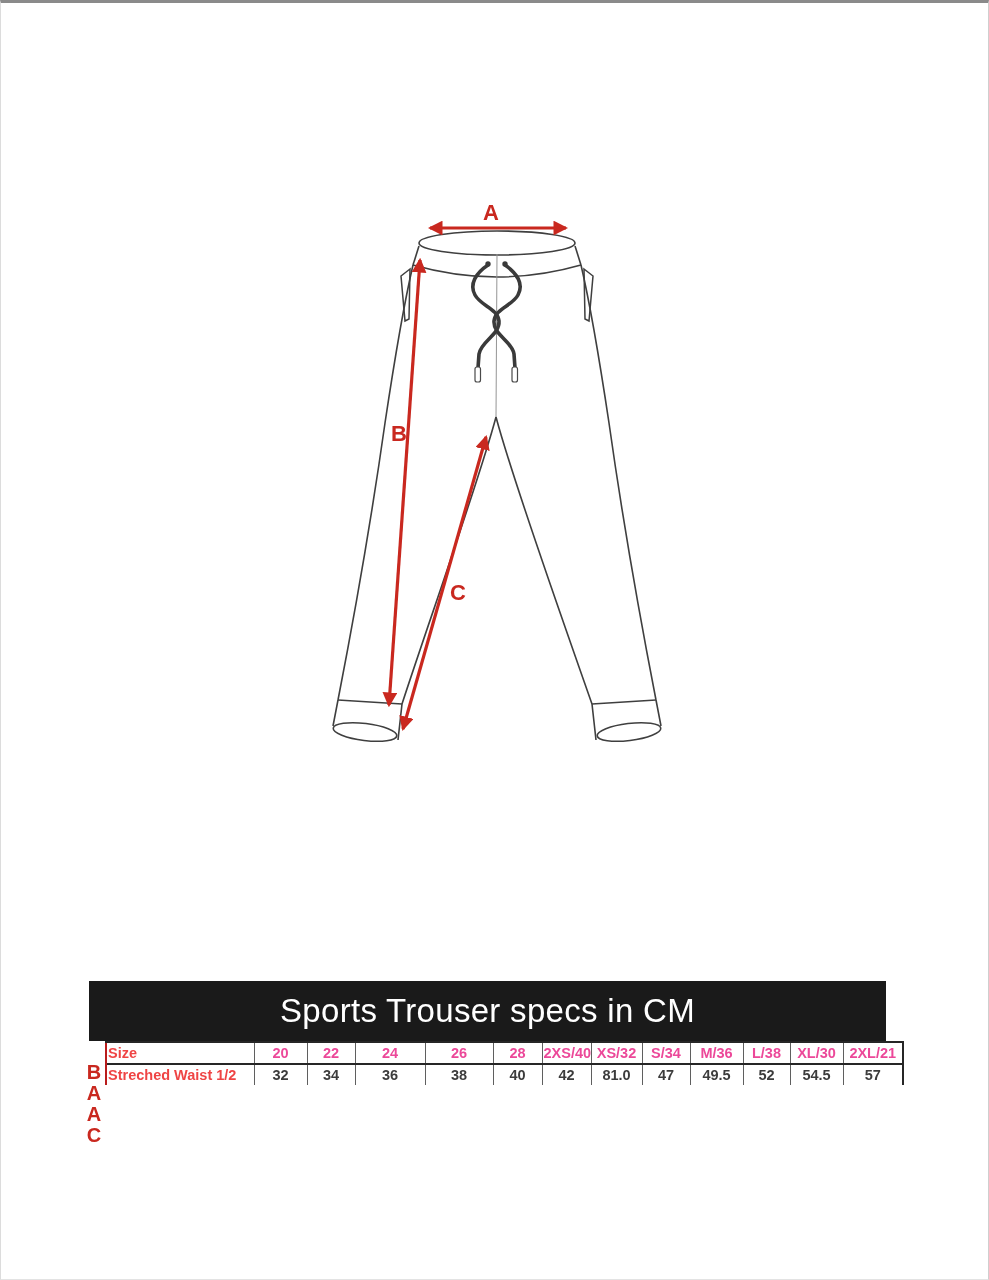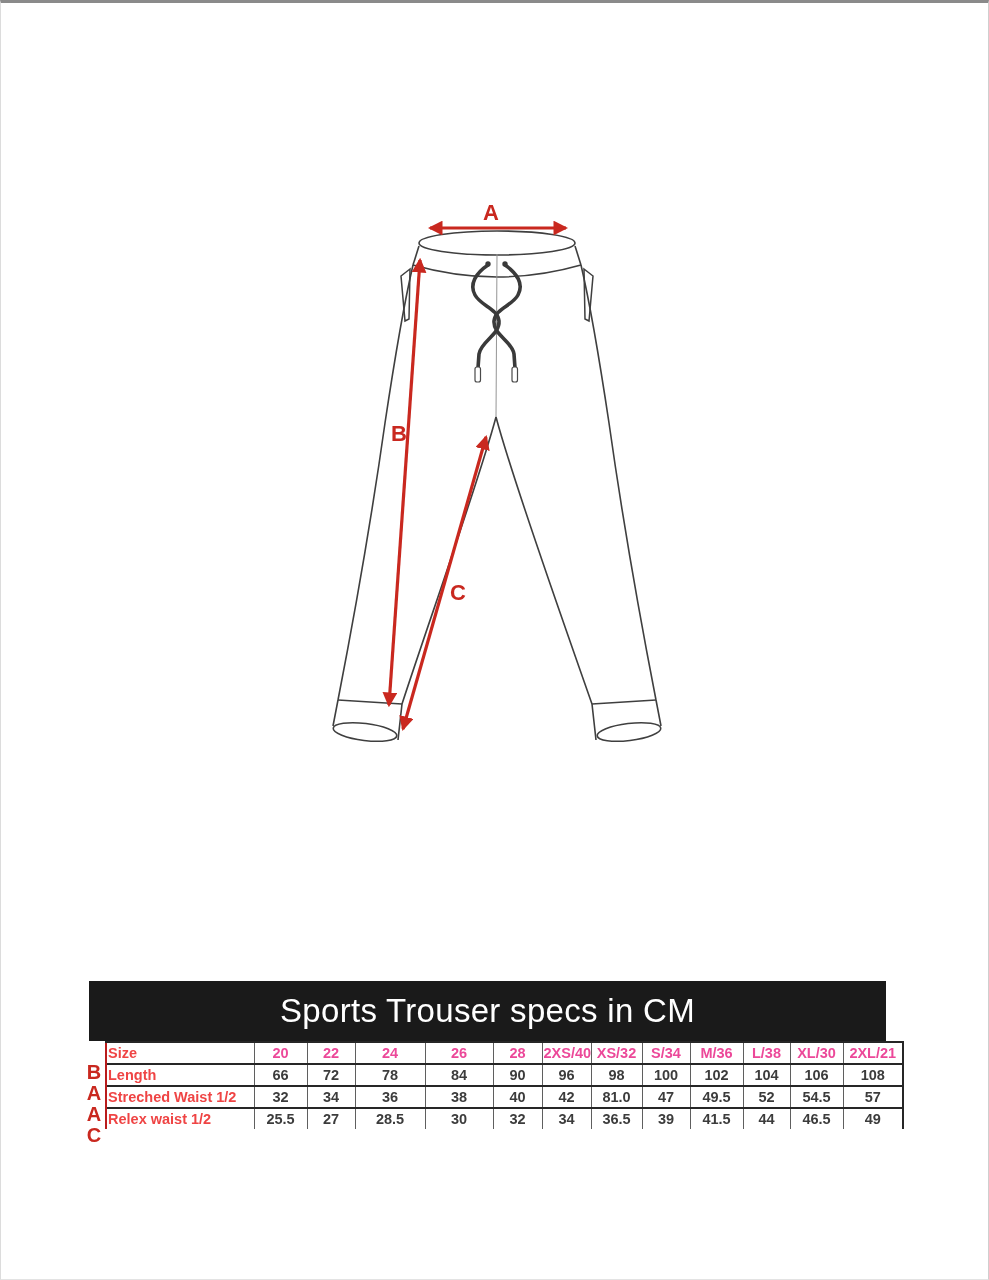--- a/index.html
+++ b/index.html
@@ -174,65 +174,35 @@
           <th class="col-header">XS/32</th>
           <th class="col-header">S/34</th>
           <th class="col-header">M/36</th>
           <th class="col-header">L/38</th>
           <th class="col-header">XL/30</th>
           <th class="col-header last-col">2XL/21</th>
         </tr>
     </thead>
     <tbody>
 
-    <tr>
-          <th class="row-header">Length</th>
-          <td class="value-cell">66</td>
-          <td class="value-cell">72</td>
-          <td class="value-cell">78</td>
-          <td class="value-cell">84</td>
-          <td class="value-cell">90</td>
-          <td class="value-cell">96</td>
-          <td class="value-cell">98</td>
-          <td class="value-cell">100</td>
-          <td class="value-cell">102</td>
-          <td class="value-cell">104</td>
-          <td class="value-cell">106</td>
-          <td class="value-cell last-col">108</td>
-        </tr>
         <tr>
           <th class="row-header">Streched Waist 1/2</th>
           <td class="value-cell">32</td>
           <td class="value-cell">34</td>
           <td class="value-cell">36</td>
           <td class="value-cell">38</td>
           <td class="value-cell">40</td>
           <td class="value-cell">42</td>
           <td class="value-cell">81.0</td>
           <td class="value-cell">47</td>
           <td class="value-cell">49.5</td>
           <td class="value-cell">52</td>
           <td class="value-cell">54.5</td>
           <td class="value-cell last-col">57</td>
         </tr>
-        <tr>
-          <th class="row-header">Relex waist 1/2</th>
-          <td class="value-cell">25.5</td>
-          <td class="value-cell">27</td>
-          <td class="value-cell">28.5</td>
-          <td class="value-cell">30</td>
-          <td class="value-cell">32</td>
-          <td class="value-cell">34</td>
-          <td class="value-cell">36.5</td>
-          <td class="value-cell">39</td>
-          <td class="value-cell">41.5</td>
-          <td class="value-cell">44</td>
-          <td class="value-cell">46.5</td>
-          <td class="value-cell last-col">49</td>
-        </tr>
       </tbody>
   </table>
 </div>
 
 <div class="row-letters">
 
 <span class="row-letter" style="top: 0px; color: rgb(201, 40, 31);">B</span>
     <span class="row-letter" style="top: 21px; color: rgb(201, 40, 31);">A</span>
     <span class="row-letter" style="top: 42px; color: rgb(201, 40, 31);">A</span>
     <span class="row-letter" style="top: 63px; color: rgb(201, 40, 31);">C</span>

